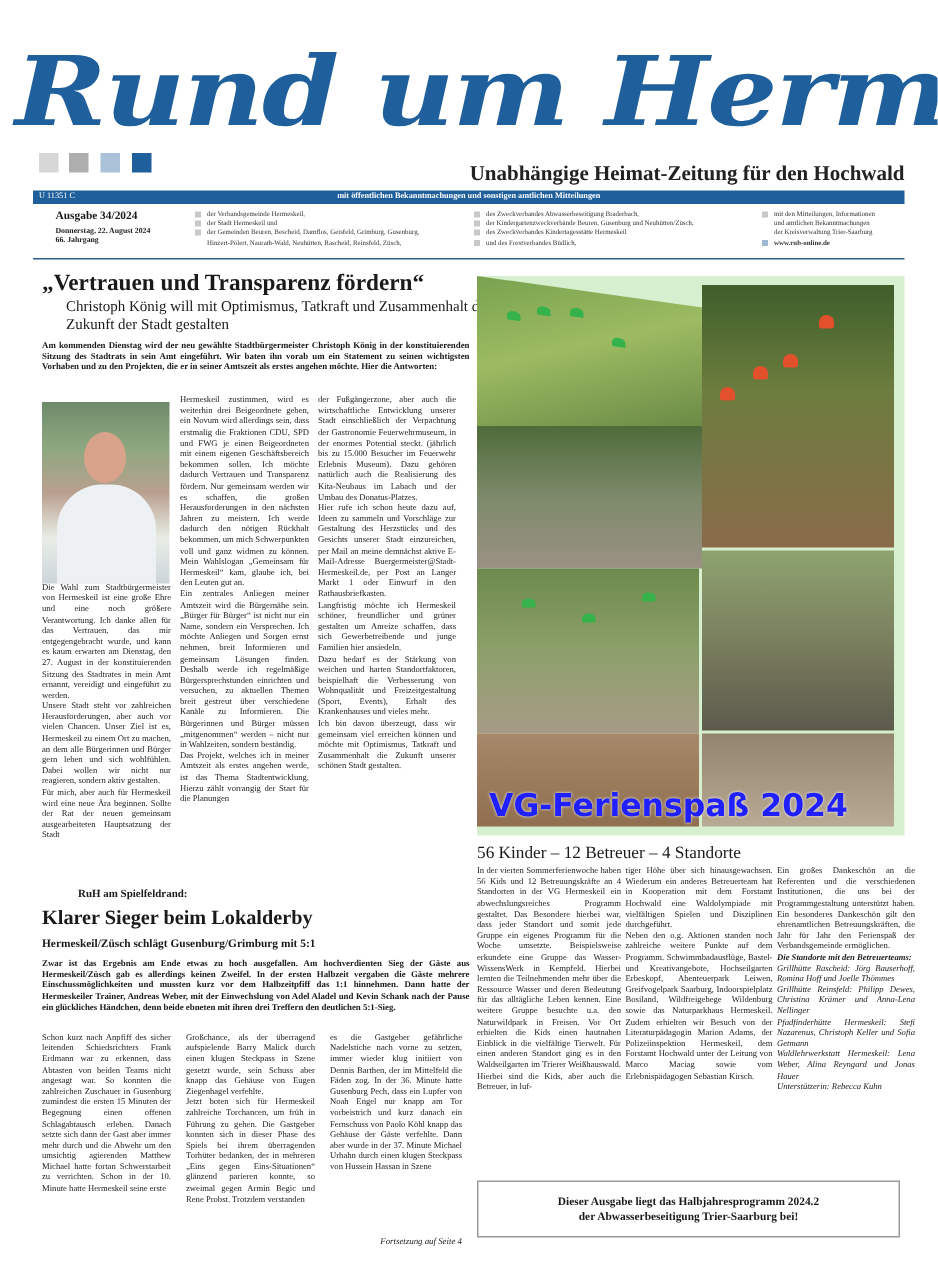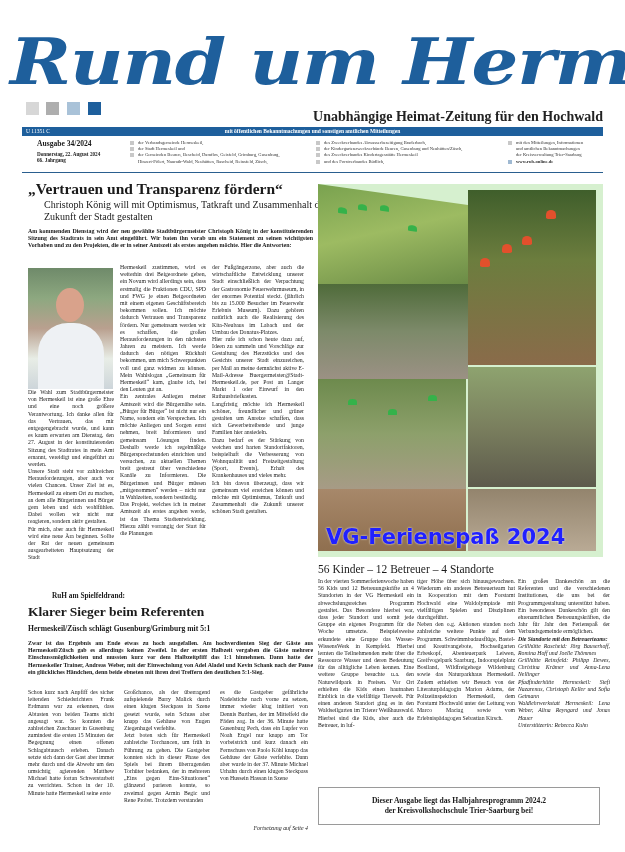--- a/index.html
+++ b/index.html
@@ -134,21 +134,21 @@
 </div>
 <div class="abs col" id="lead-c3">
   <p>der Fußgängerzone, aber auch die wirtschaftliche Entwicklung unserer Stadt einschließlich der Verpachtung der Gastronomie Feuerwehrmuseum, in der enormes Potential steckt. (jährlich bis zu 15.000 Besucher im Feuerwehr Erlebnis Museum). Dazu gehören natürlich auch die Realisierung des Kita-Neubaus im Labach und der Umbau des Donatus-Platzes.</p>
   <p>Hier rufe ich schon heute dazu auf, Ideen zu sammeln und Vorschläge zur Gestaltung des Herzstücks und des Gesichts unserer Stadt einzureichen, per Mail an meine demnächst aktive E-Mail-Adresse Buergermeister@Stadt-Hermeskeil.de, per Post an Langer Markt 1 oder Einwurf in den Rathausbriefkasten.</p>
   <p>Langfristig möchte ich Hermeskeil schöner, freundlicher und grüner gestalten um Anreize schaffen, dass sich Gewerbetreibende und junge Familien hier ansiedeln.</p>
   <p>Dazu bedarf es der Stärkung von weichen und harten Standortfaktoren, beispielhaft die Verbesserung von Wohnqualität und Freizeitgestaltung (Sport, Events), Erhalt des Krankenhauses und vieles mehr.</p>
   <p>Ich bin davon überzeugt, dass wir gemeinsam viel erreichen können und möchte mit Optimismus, Tatkraft und Zusammenhalt die Zukunft unserer schönen Stadt gestalten.</p>
 </div>
 
 <div class="abs" id="sport-kicker">RuH am Spielfeldrand:</div>
-<div class="abs" id="sport-title">Klarer Sieger beim Referenten</div>
+<div class="abs" id="sport-title">Klarer Sieger beim Lokalderby</div>
 <div class="abs" id="sport-sub">Hermeskeil/Züsch schlägt Gusenburg/Grimburg mit 5:1</div>
 <div class="abs" id="sport-intro">Zwar ist das Ergebnis am Ende etwas zu hoch ausgefallen. Am hochverdienten Sieg der Gäste aus Hermeskeil/Züsch gab es allerdings keinen Zweifel. In der ersten Halbzeit vergaben die Gäste mehrere Einschussmöglichkeiten und mussten kurz vor dem Halbzeitpfiff das 1:1 hinnehmen. Dann hatte der Hermeskeiler Trainer, Andreas Weber, mit der Einwechslung von Adel Aladel und Kevin Schank nach der Pause ein glückliches Händchen, denn beide ebneten mit ihren drei Treffern den deutlichen 5:1-Sieg.</div>
 <div class="abs col" id="sport-c1">
   <p>Schon kurz nach Anpfiff des sicher leitenden Schiedsrichters Frank Erdmann war zu erkennen, dass Abtasten von beiden Teams nicht angesagt war. So konnten die zahlreichen Zuschauer in Gusenburg zumindest die ersten 15 Minuten der Begegnung einen offenen Schlagabtausch erleben. Danach setzte sich dann der Gast aber immer mehr durch und die Abwehr um den umsichtig agierenden Matthew Michael hatte fortan Schwerstarbeit zu verrichten. Schon in der 10. Minute hatte Hermeskeil seine erste</p>
 </div>
 <div class="abs col" id="sport-c2">
   <p>Großchance, als der überragend aufspielende Barry Malick durch einen klugen Steckpass in Szene gesetzt wurde, sein Schuss aber knapp das Gehäuse von Eugen Ziegenhagel verfehlte.</p>
   <p>Jetzt boten sich für Hermeskeil zahlreiche Torchancen, um früh in Führung zu gehen. Die Gastgeber konnten sich in dieser Phase des Spiels bei ihrem überragenden Torhüter bedanken, der in mehreren „Eins gegen Eins-Situationen“ glänzend parieren konnte, so zweimal gegen Armin Begic und Rene Probst. Trotzdem verstanden</p>
 </div>
 <div class="abs col" id="sport-c3">
@@ -194,14 +194,14 @@
   <p class="bi">Die Standorte mit den Betreuerteams:</p>
   <p class="it">Grillhütte Rascheid: Jörg Bauserhoff, Romina Hoff und Joelle Thömmes</p>
   <p class="it">Grillhütte Reinsfeld: Philipp Dewes, Christina Krämer und Anna-Lena Nellinger</p>
   <p class="it">Pfadfinderhütte Hermeskeil: Stefi Nazarenus, Christoph Keller und Sofia Getmann</p>
   <p class="it">Waldlehrwerkstatt Hermeskeil: Lena Weber, Alina Reyngard und Jonas Hauer</p>
   <p class="it">Unterstützerin: Rebecca Kuhn</p>
 </div>
 
 <div class="abs" id="notice">
   <div>Dieser Ausgabe liegt das Halbjahresprogramm 2024.2</div>
-  <div>der Kreisvolkshochschule Trier-Saarburg bei!</div>
+  <div>der Abwasserbeseitigung Trier-Saarburg bei!</div>
 </div>
 
 </body></html>

